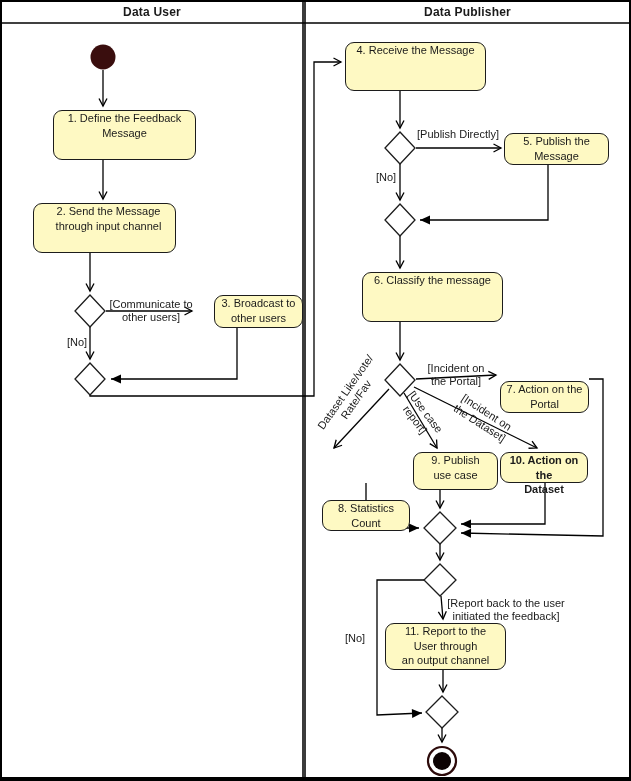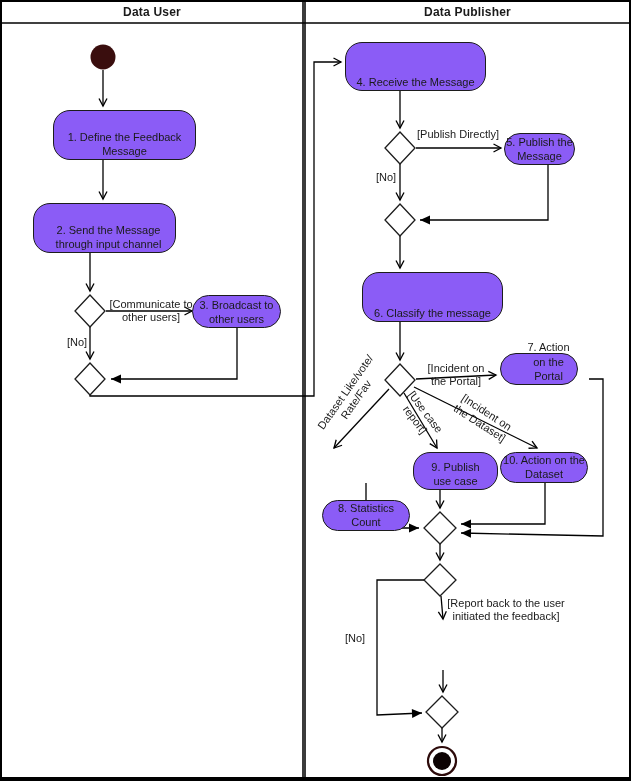--- a/index.html
+++ b/index.html
@@ -6,22 +6,22 @@
   .diagram{
     position:relative;width:631px;height:781px;background:#ffffff;
     font-family:"Liberation Sans", sans-serif;color:#1a1a1a;overflow:hidden;
   }
   svg.wires{position:absolute;left:0;top:0;}
   .lane-title{
     position:absolute;top:1px;height:22px;display:flex;align-items:center;justify-content:center;
     font-weight:bold;font-size:12px;letter-spacing:0.2px;
   }
   .box{
-    position:absolute;background:#8b5cf6;border:1.4px solid #1c1c1c;border-radius:17px;
-    display:flex;align-items:flex-end;justify-content:center;box-sizing:border-box;z-index:3;
+    position:absolute;background:#fef9c3;border:1.4px solid #1c1c1c;border-radius:9px;
+    display:flex;align-items:flex-start;justify-content:center;box-sizing:border-box;z-index:3;
   }
   .box .txt{white-space:pre-line;text-align:center;font-size:11px;line-height:1.32;}
   .elabel{
     position:absolute;font-size:11px;line-height:1.18;text-align:center;white-space:pre-line;z-index:4;
   }
   .rot{transform-origin:50% 50%;}
 </style>
 </head>
 <body>
 
@@ -91,49 +91,54 @@
   <div class="lane-title" style="left:306px;width:323px;">Data Publisher</div>
 
   <div class="box" style="left:33px;top:110px;width:143px;height:50px;margin-left:20px;">
     <span class="txt">1. Define the Feedback
 Message</span>
     </div>
   <div class="box" style="left:33px;top:203px;width:143px;height:50px;padding-left:8px;">
     <span class="txt">2. Send the Message
 through input channel</span>
     </div>
-  <div class="box" style="left:192px;top:295px;width:89px;height:33px;">
+  <div class="box" style="left:214px;top:295px;width:89px;height:33px;">
     <span class="txt">3. Broadcast to
 other users</span>
     </div>
   <div class="box" style="left:345px;top:42px;width:141px;height:49px;">
     <span class="txt">4. Receive the Message</span>
     </div>
-  <div class="box" style="left:504px;top:133px;width:71px;height:32px;">
+  <div class="box" style="left:504px;top:133px;width:105px;height:32px;">
     <span class="txt">5. Publish the
 Message</span>
     </div>
   <div class="box" style="left:362px;top:272px;width:141px;height:50px;">
     <span class="txt">6. Classify the message</span>
     </div>
-  <div class="box" style="left:500px;top:353px;width:78px;height:32px;padding-left:19px;">
+  <div class="box" style="left:500px;top:381px;width:89px;height:32px;">
     <span class="txt">7. Action on the
 Portal</span>
     </div>
   <div class="box" style="left:322px;top:452px;width:88px;height:31px;margin-top:48px;">
     <span class="txt">8. Statistics
 Count</span>
     </div>
   <div class="box" style="left:413px;top:452px;width:85px;height:38px;">
     <span class="txt">9. Publish
 use case</span>
     </div>
-  <div class="box" style="left:500px;top:452px;width:88px;height:31px;">
+  <div class="box" style="left:500px;top:452px;width:88px;height:31px;font-weight:bold;">
     <span class="txt">10. Action on the
 Dataset</span>
+    </div>
+  <div class="box" style="left:385px;top:623px;width:121px;height:47px;">
+    <span class="txt">11. Report to the
+User through
+an output channel</span>
     </div>
 
   <div class="elabel" style="left:103px;top:298px;width:96px;">[Communicate to
 other users]</div>
   <div class="elabel" style="left:62px;top:336px;width:30px;">[No]</div>
   <div class="elabel" style="left:412px;top:128px;width:92px;">[Publish Directly]</div>
   <div class="elabel" style="left:371px;top:171px;width:30px;">[No]</div>
   <div class="elabel" style="left:423px;top:362px;width:66px;">[Incident on
 the Portal]</div>
   <div class="elabel rot" style="left:301px;top:383px;width:100px;transform:rotate(-55deg);">Dataset Like/vote/

